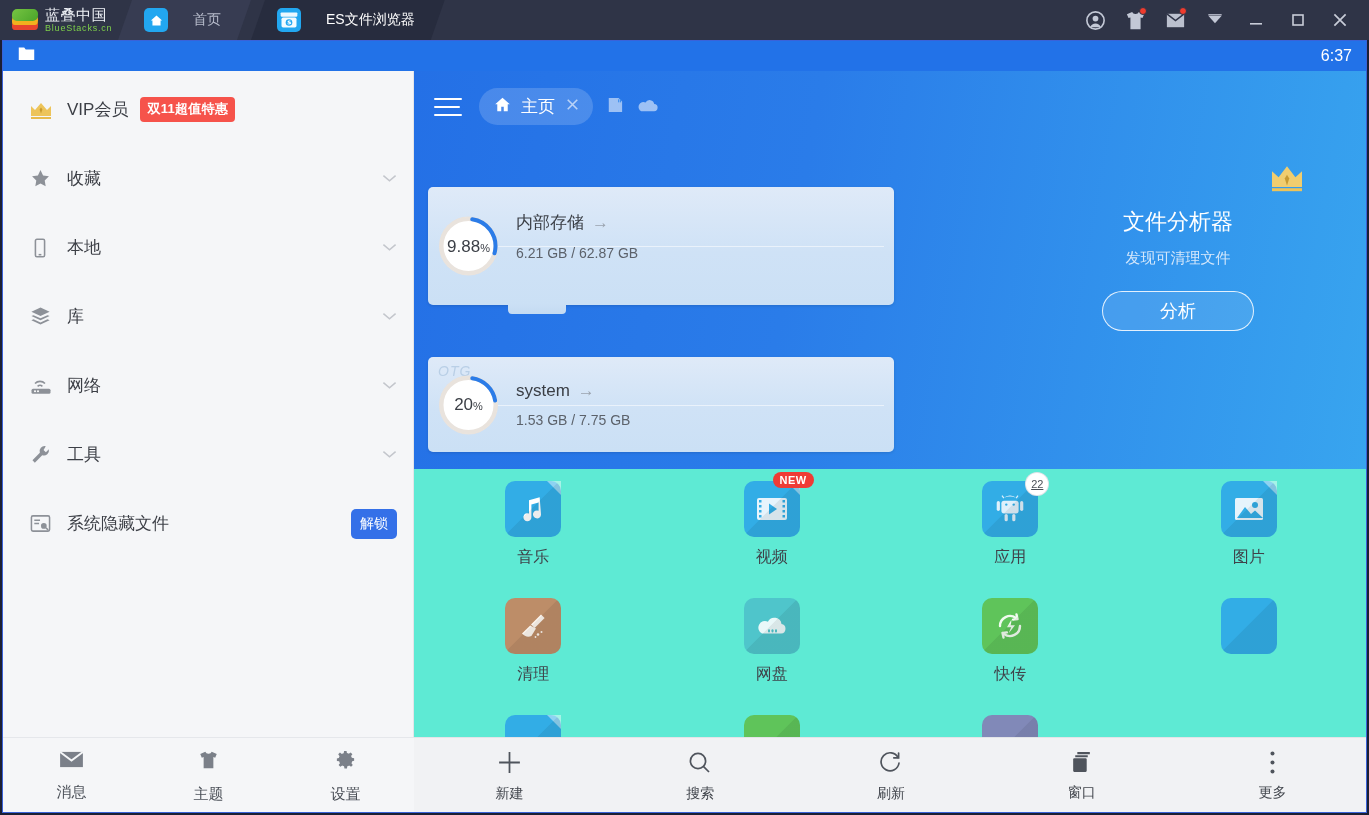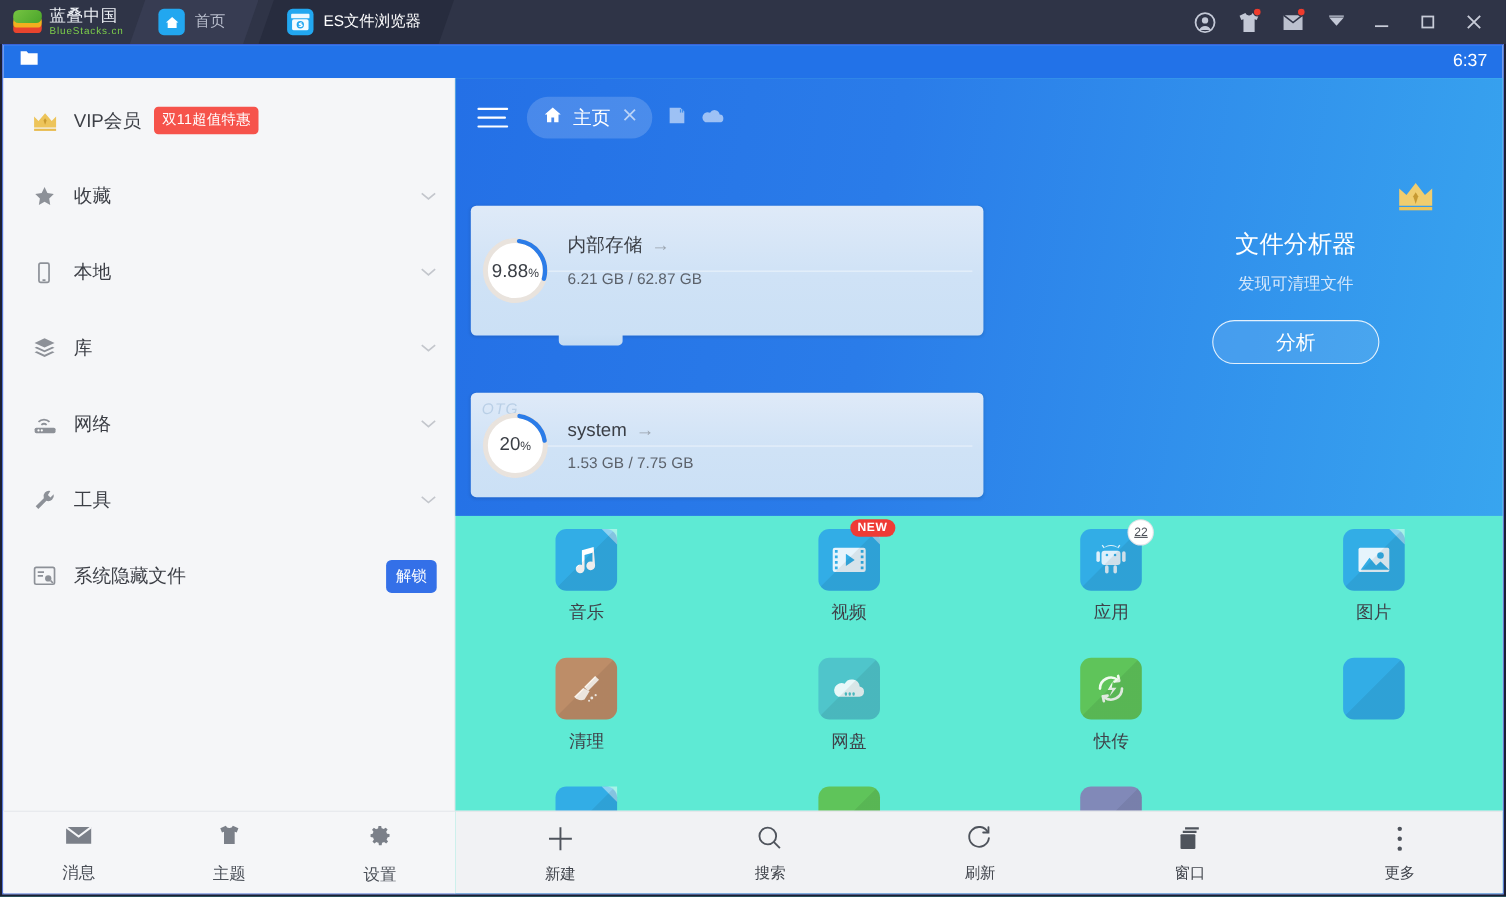--- a/index.html
+++ b/index.html
@@ -13,21 +13,21 @@
   .bs-logo-stack{ position:relative; width:26px; height:22px; flex:0 0 26px;}
   .bs-layer{ position:absolute; left:0; width:26px; height:9px; border-radius:3px/4px;
              transform:skewX(-2deg); }
   .bs-l1{ top:12px; background:#e8442e; }
   .bs-l2{ top:7px;  background:#f2b01e; }
   .bs-l3{ top:0px;  background:linear-gradient(135deg,#76c442,#4aa52a); height:12px; border-radius:5px;}
   .bs-logo-txt{ line-height:1; }
   .bs-logo-cn{ font-size:15px; color:#eef1f6; letter-spacing:.5px; font-weight:500;}
   .bs-logo-en{ font-size:9px; color:#7dcf4a; letter-spacing:.8px; margin-top:2px; font-weight:normal;}
 
-  .bs-tab{ position:relative; height:40px; display:flex; align-items:center; gap:9px;
+  .bs-tab{ position:relative; height:40px; display:flex; align-items:center; gap:25px;
            padding:0 30px 0 26px; }
   .bs-tab .tab-skew{ position:absolute; inset:0; background:#373c52;
       clip-path:polygon(14px 0,100% 0,calc(100% - 14px) 100%,0 100%); z-index:0;}
   .bs-tab.active .tab-skew{ background:#272c3e; }
   .bs-tab > *:not(.tab-skew){ position:relative; z-index:1; }
   .tab-ico{ width:24px;height:24px;border-radius:5px;background:#22a7f0;
             display:flex;align-items:center;justify-content:center;}
   .tab-label{ font-size:14px; color:#b8bdcc; }
   .bs-tab.active .tab-label{ color:#ffffff; }
 
@@ -58,21 +58,21 @@
   .es-mark{ position:absolute; left:60px; top:62px; font-size:62px; font-weight:bold;
             font-style:italic; color:rgba(255,255,255,.17); letter-spacing:-4px;
             font-family:"Liberation Sans",sans-serif; }
 
   .side-list{ padding-top:4px; }
   .side-row{ height:69px; display:flex; align-items:center; padding:0 16px 0 26px; cursor:pointer;}
   .side-row .s-ico{ width:34px; flex:0 0 34px; display:flex; align-items:center; justify-content:flex-start;}
   .side-row .s-lbl{ font-size:17px; color:#3c3f46; margin-left:4px; }
   .side-row .s-chev{ margin-left:auto; color:#c3c6cc; font-size:13px; }
   .vip-badge{ margin-left:12px; background:#f6534b; color:#fff; font-size:13px;
-              padding:3px 7px 4px; border-radius:4px; font-weight:400; letter-spacing:.3px;}
+              padding:3px 7px 4px; border-radius:4px; font-weight:700; letter-spacing:.3px;}
   .unlock-btn{ margin-left:auto; background:#3470e8; color:#fff; font-size:14px;
                padding:6px 9px; border-radius:5px; }
 
   .side-bottom{ position:absolute; left:0; bottom:0; width:411px; height:77px;
                 border-top:1px solid #e5e7eb; background:#f5f6f8;
                 display:flex; align-items:center; }
   .sb-item{ flex:1; display:flex; flex-direction:column; align-items:center; gap:10px; color:#6b7079;}
   .sb-item .lbl{ font-size:15px; color:#4a4f57; }
 
   

